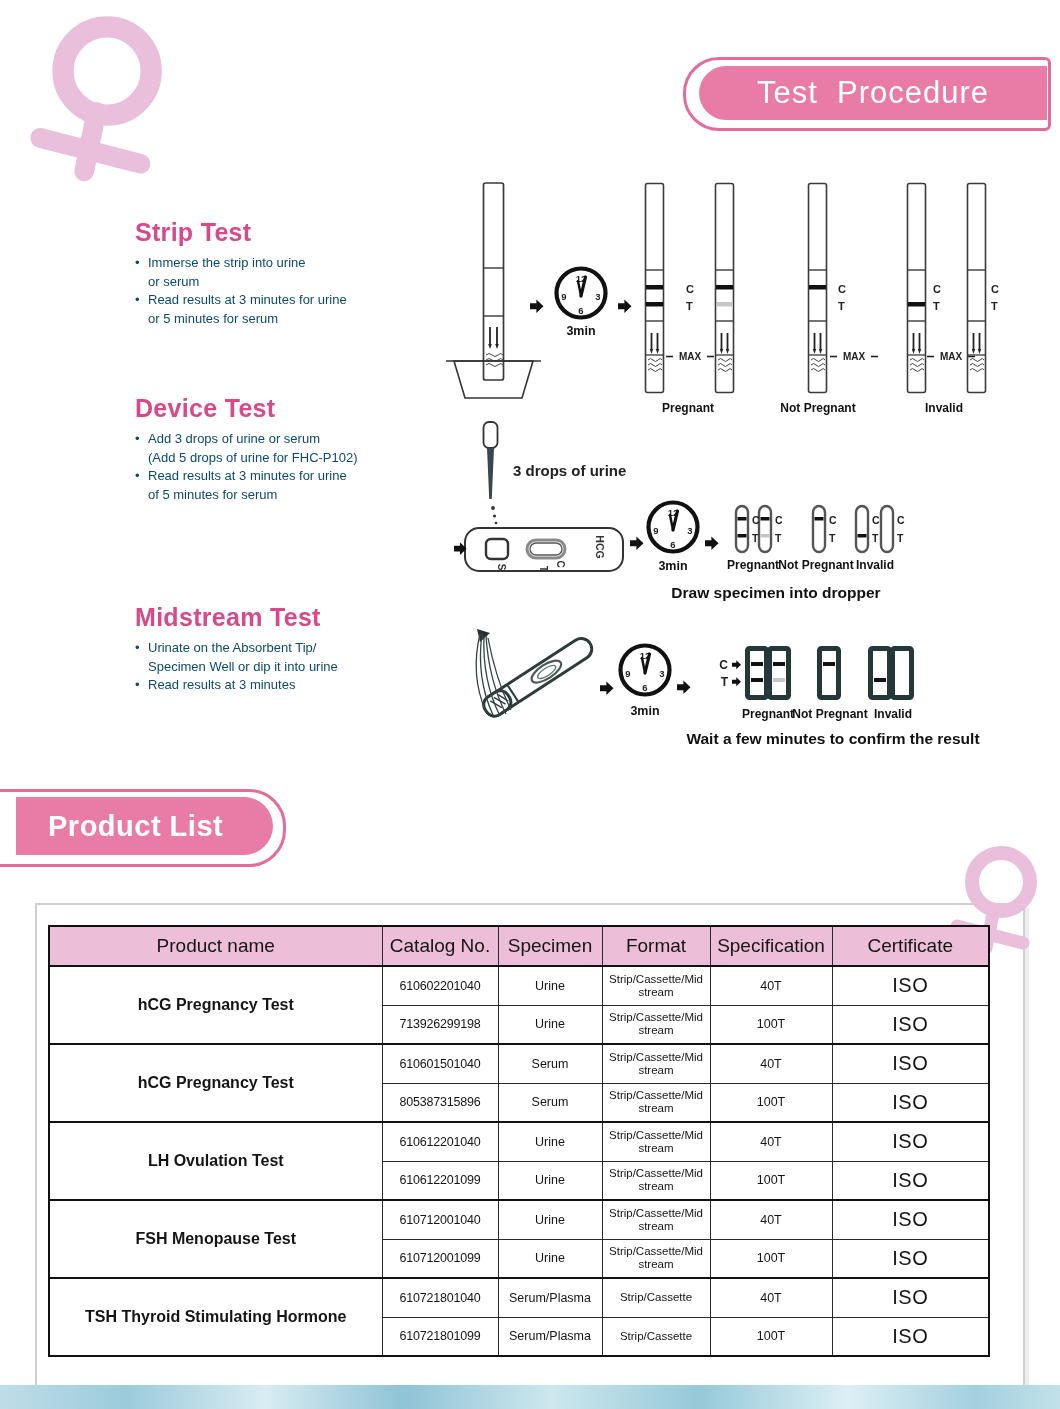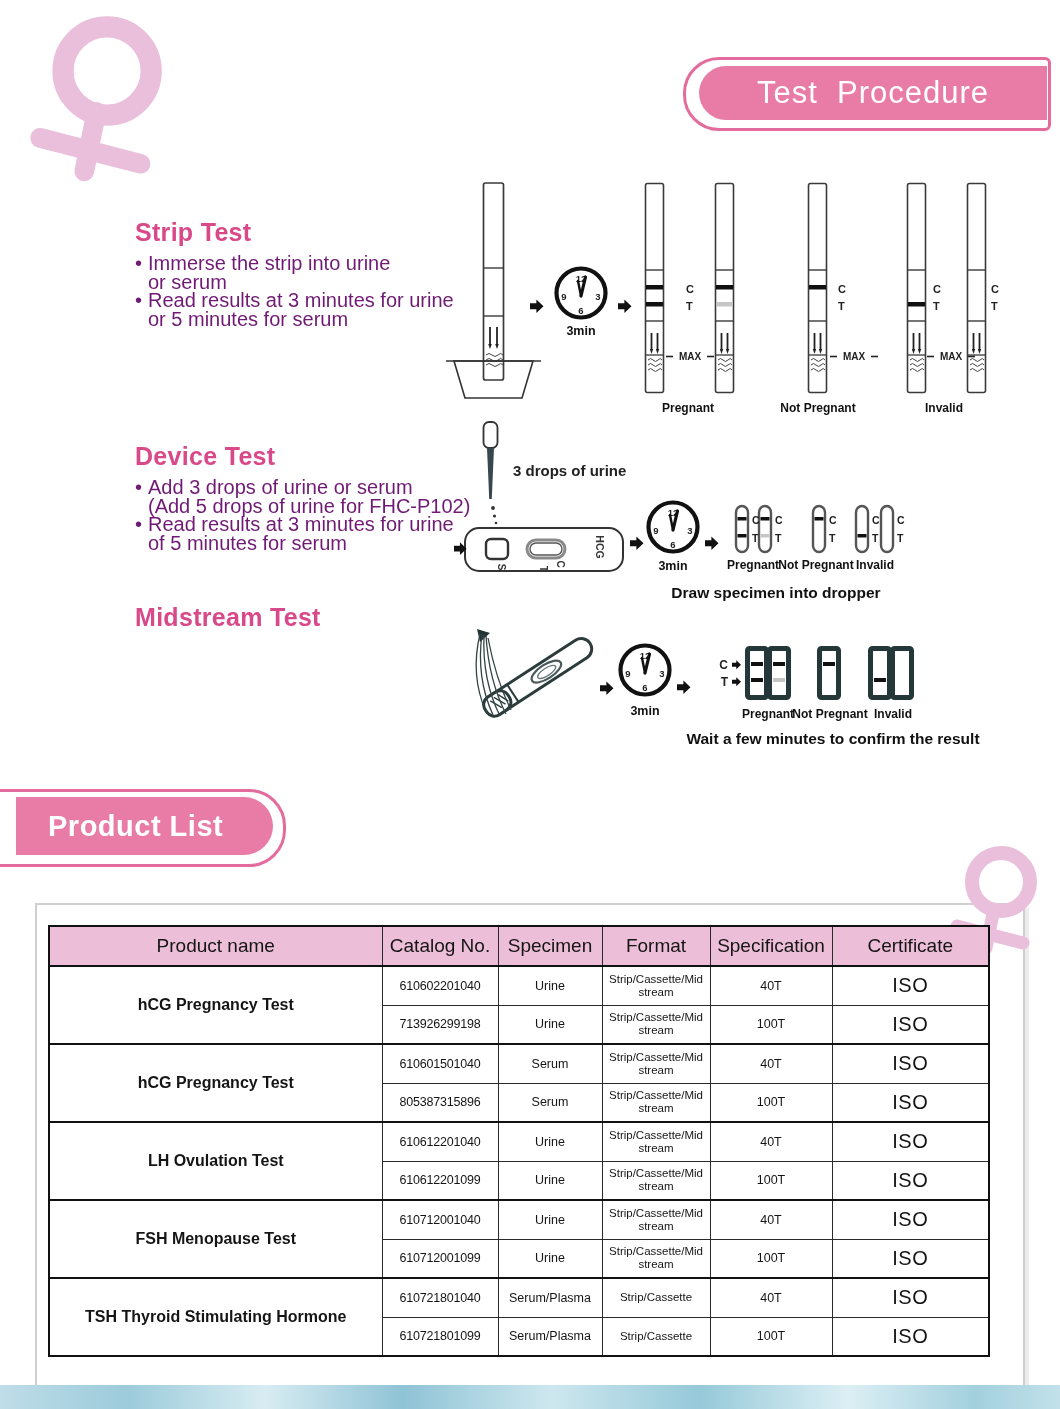--- a/index.html
+++ b/index.html
@@ -16,22 +16,22 @@
   .pl-outer{position:absolute;left:-22px;top:789px;width:302px;height:72px;
             border:3px solid var(--outline,#e36c9d);border-radius:0 37px 37px 0;background:#fff;}
   .pl-inner{position:absolute;left:16px;top:797px;width:257px;height:58px;background:var(--pink,#e87ca6);
             border-radius:0 29px 29px 0;display:flex;align-items:center;}
   .pl-inner span{color:#fff;font-size:29px;font-weight:700;padding-left:32px;letter-spacing:.5px;}
 
   
   .section{position:absolute;left:135px;width:345px;}
   .section h2{margin:0;font-size:25px;font-weight:600;color:var(--heading,#d9498a);letter-spacing:.3px;}
   .bullets{margin-top:7px;}
-  .bullet{position:relative;padding-left:13px;font-size:20px;line-height:18.5px;
-          white-space:pre-line;color:#701a75;font-weight:500;}
+  .bullet{position:relative;padding-left:13px;font-size:13px;line-height:18.5px;
+          white-space:pre-line;color:#0c4a6e;font-weight:500;}
   .bullet::before{content:"•";position:absolute;left:0;top:0;}
 
   .diag{position:absolute;left:440px;}
 
   
   .table-box{position:absolute;left:35px;top:903px;width:986px;height:480px;background:#fff;
              border:2px solid #cfcfcf;box-shadow:4px 5px 0 #ececec;}
   .venus-small{position:absolute;left:947px;top:842px;width:100px;height:130px;z-index:2;}
   .venus-big{position:absolute;left:25px;top:10px;width:152px;height:198px;}
   table.product-table{position:absolute;left:48px;top:925px;width:940px;border-collapse:collapse;
@@ -107,32 +107,37 @@
   <div class="section" style="top:218px">
     <h2>Strip Test</h2>
     <div class="bullets">
       <div class="bullet">Immerse the strip into urine
 or serum</div>
       <div class="bullet">Read results at 3 minutes for urine
 or 5 minutes for serum</div>
     </div>
   </div>
 
-  <div class="section" style="top:442px">
+  <div class="section" style="top:394px">
     <h2>Device Test</h2>
     <div class="bullets">
       <div class="bullet">Add 3 drops of urine or serum
 (Add 5 drops of urine for FHC-P102)</div>
       <div class="bullet">Read results at 3 minutes for urine
 of 5 minutes for serum</div>
     </div>
   </div>
 
   <div class="section" style="top:603px">
     <h2>Midstream Test</h2>
+    <div class="bullets">
+      <div class="bullet">Urinate on the Absorbent Tip/
+Specimen Well or dip it into urine</div>
+      <div class="bullet">Read results at 3 minutes</div>
+    </div>
   </div>
 
   <svg class="diag" style="top:175px" width="620" height="250">
 
     <g>
       <rect x="43.5" y="8" width="20" height="197" rx="2" fill="#fff" stroke="#3a3a3a" stroke-width="1.7"></rect>
       <line x1="43.5" y1="93" x2="63.5" y2="93" stroke="#3a3a3a" stroke-width="1.4"></line>
       <line x1="43.5" y1="141" x2="63.5" y2="141" stroke="#3a3a3a" stroke-width="1.4"></line>
       <line x1="50" y1="152" x2="50" y2="169" stroke="#222" stroke-width="1.8"></line>
       <line x1="57" y1="152" x2="57" y2="169" stroke="#222" stroke-width="1.8"></line>

